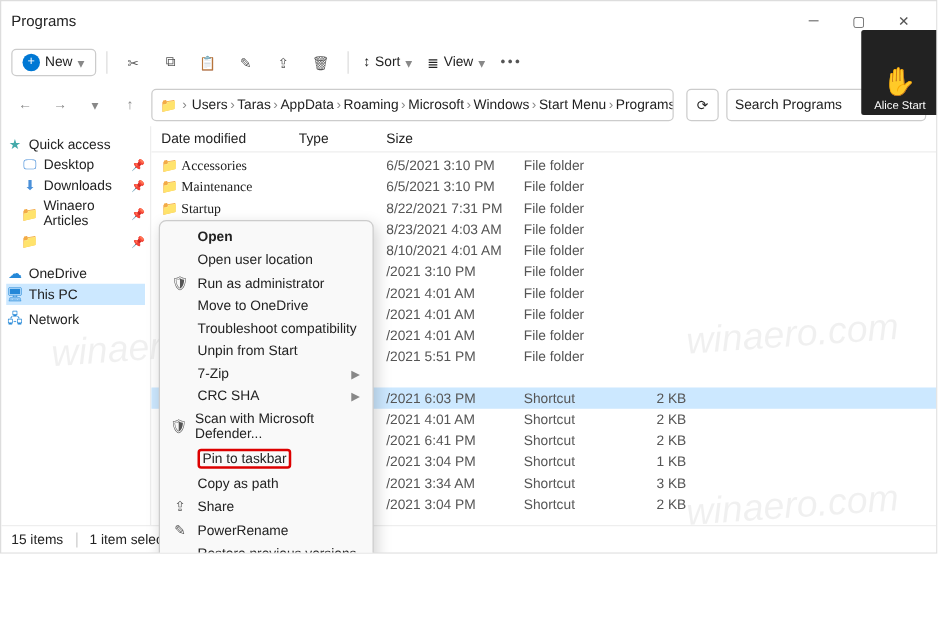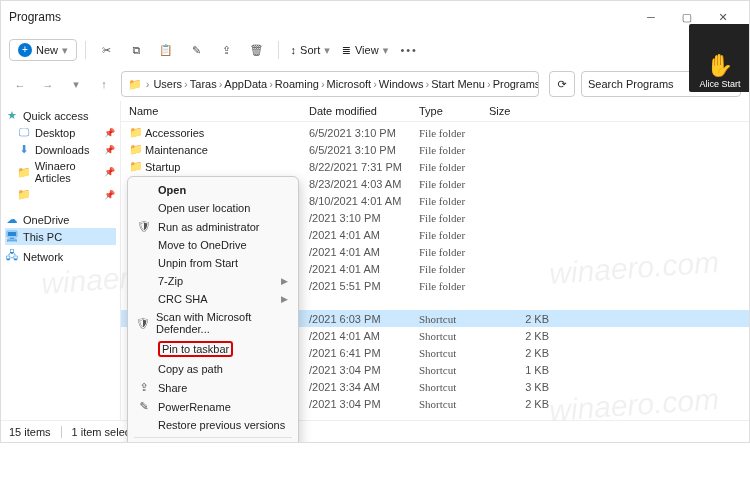--- a/index.html
+++ b/index.html
@@ -36,23 +36,23 @@
   .cols{display:flex;border-bottom:1px solid #eee;padding:4px 0 4px 8px;color:#555;}
   .col-name{width:180px;}
   .col-date{width:110px;}
   .col-type{width:70px;}
   .col-size{width:60px;}
   .filelist{padding:2px 0;}
   .row{display:flex;align-items:center;padding:1px 0 1px 8px;height:17px;}
   .row.sel{background:#cce8ff;margin-top:16px;}
   .row .fico{width:16px;color:#e8b33a;}
   .row .fico.sc{color:#5aa0e0;}
-  .row .n{width:164px;white-space:nowrap;overflow:hidden;}
+  .row .n{width:164px;white-space:nowrap;overflow:hidden;font-family:Liberation Serif, serif;}
   .row .d{width:110px;color:#555;}
-  .row .t{width:70px;color:#555;font-family:Liberation Serif, serif;}
+  .row .t{width:70px;color:#555;}
   .row .s{width:60px;color:#555;text-align:right;}
   .ctxmenu{position:absolute;left:126px;top:175px;width:172px;background:#f9f9f9;border:1px solid #ccc;border-radius:6px;box-shadow:2px 4px 12px rgba(0,0,0,.18);padding:4px 0;z-index:10;}
   .mi{display:flex;align-items:center;gap:6px;padding:3px 10px 3px 8px;position:relative;}
   .mi .mico{width:16px;text-align:center;color:#555;}
   .mi .arrow{margin-left:auto;color:#888;font-size:9px;}
   .mi.bold{font-weight:600;}
   .msep{height:1px;background:#e0e0e0;margin:3px 6px;}
   .mi.highlight{}
   .mi.highlight .lbl{border:2px solid #d00;border-radius:3px;padding:0 2px;}
   .status{position:absolute;bottom:0;left:0;right:0;height:22px;border-top:1px solid #eee;display:flex;align-items:center;padding:0 8px;gap:10px;color:#555;}
@@ -160,21 +160,20 @@
           <span>This PC</span>
         </div>
       <div class="shead">
           <span class="sicon" style="color:#2488d8">🖧</span>
           <span>Network</span>
         </div>
     </div>
 
     <div class="main">
       <div class="cols">
-        <div class="col-name">Name</div>
         <div class="col-date">Date modified</div>
         <div class="col-type">Type</div>
         <div class="col-size">Size</div>
       </div>
       <div class="filelist" id="filelist">
           <div class="row">
             <span class="fico ">📁</span>
             <span class="n">Accessories</span>
             <span class="d">6/5/2021 3:10 PM</span>
             <span class="t">File folder</span>
@@ -298,20 +297,24 @@
         <span class="mico"></span>
         <span class="lbl">Open user location</span>
       </div>
       <div class="mi">
         <span class="mico">🛡</span>
         <span class="lbl">Run as administrator</span>
       </div>
       <div class="mi">
         <span class="mico"></span>
         <span class="lbl">Move to OneDrive</span>
+      </div>
+      <div class="mi">
+        <span class="mico"></span>
+        <span class="lbl">Troubleshoot compatibility</span>
       </div>
       <div class="mi">
         <span class="mico"></span>
         <span class="lbl">Unpin from Start</span>
       </div>
       <div class="mi">
         <span class="mico"></span>
         <span class="lbl">7-Zip</span>
         <span class="arrow">▶</span>
       </div>

